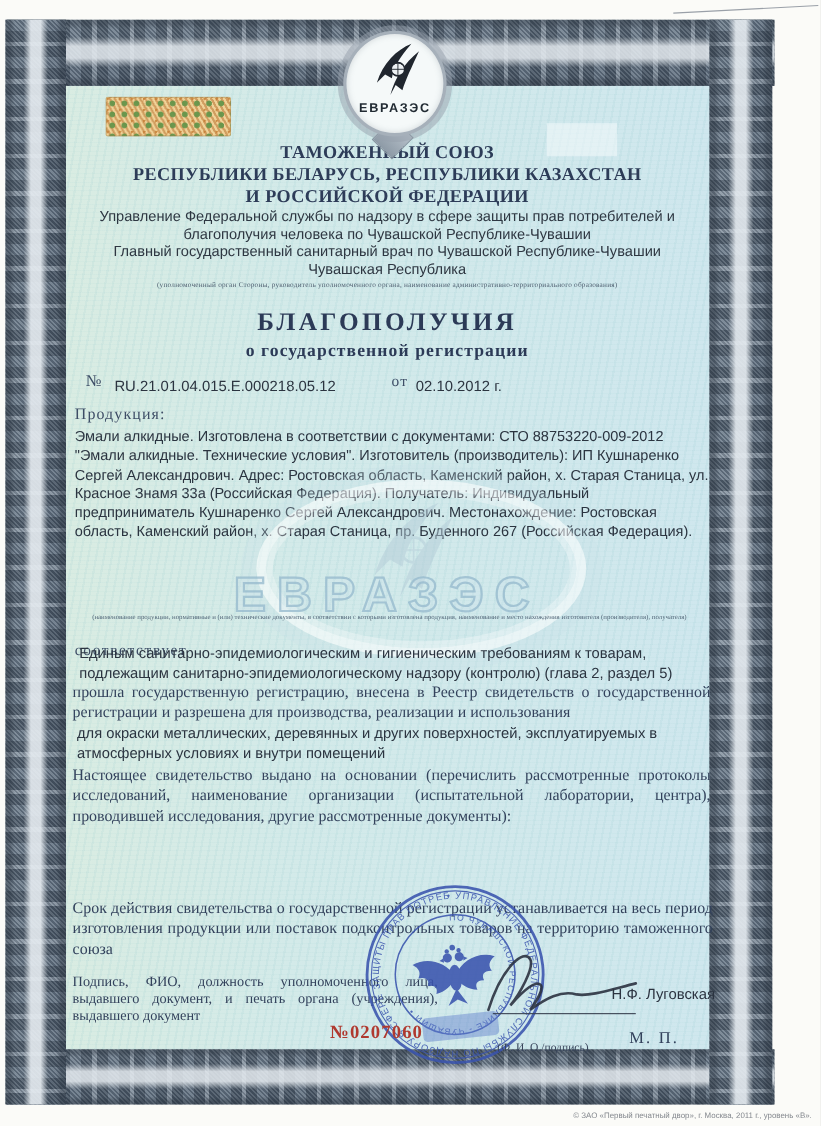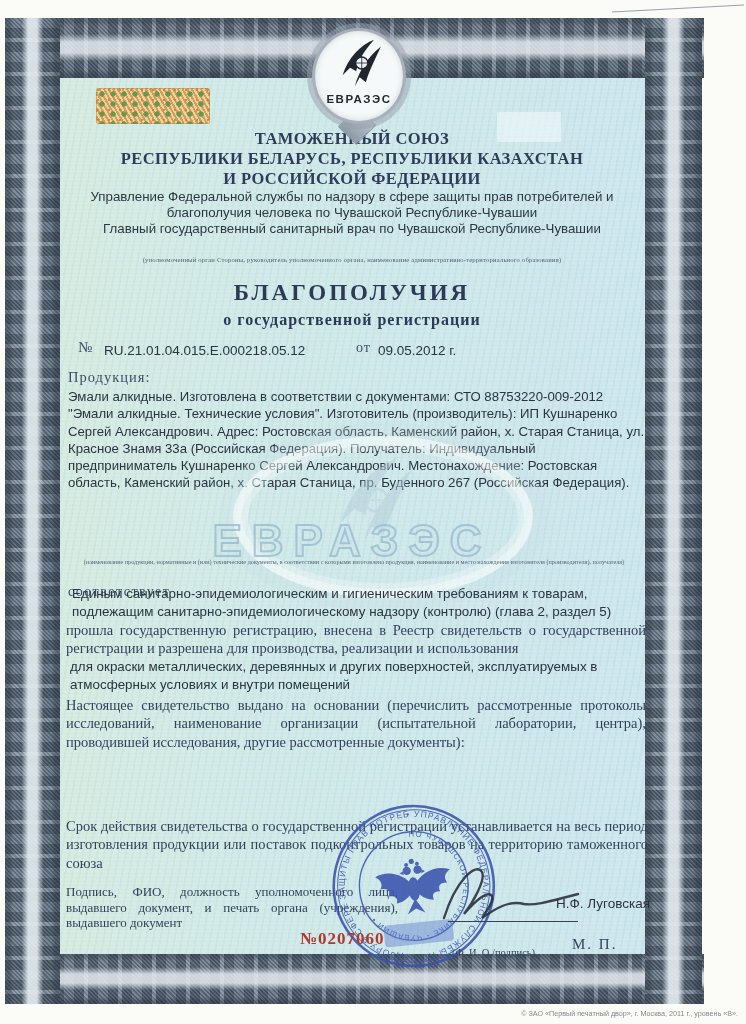--- a/index.html
+++ b/index.html
@@ -104,29 +104,30 @@
       <path d="M35,38 h18 M44,29 v18 M38,32 a9,9 0 0 1 12,0 M38,44 a9,9 0 0 0 12,0" stroke="#20262e" stroke-width="1.2" fill="none"></path>
     </svg>
     <div class="emblem-label">ЕВРАЗЭС</div>
   </div>
 
   <div class="ctr hdr" style="top:129px;">ТАМОЖЕННЫЙ СОЮЗ</div>
   <div class="ctr hdr" style="top:149px;">РЕСПУБЛИКИ БЕЛАРУСЬ, РЕСПУБЛИКИ КАЗАХСТАН</div>
   <div class="ctr hdr" style="top:169px;">И РОССИЙСКОЙ ФЕДЕРАЦИИ</div>
   <div class="ctr auth" style="top:189px;">Управление Федеральной службы по надзору в сфере защиты прав потребителей и благополучия человека по Чувашской Республике-Чувашии</div>
   <div class="ctr auth" style="top:221px;">Главный государственный санитарный врач по Чувашской Республике-Чувашии</div>
+  <div class="ctr auth" style="top:237px;">Чувашская Республика</div>
   <div class="ctr note" style="top:256px;">(уполномоченный орган Стороны, руководитель уполномоченного органа, наименование административно-территориального образования)</div>
 
   <div class="ctr title-main" style="top:280px;">БЛАГОПОЛУЧИЯ</div>
   <div class="ctr title-sub" style="top:311px;">о государственной регистрации</div>
 
   <div class="lbl-serif" style="left:78px;top:339px;font-size:15px;">№</div>
   <div class="typed" style="left:104px;top:342px;font-size:13.5px;">RU.21.01.04.015.Е.000218.05.12</div>
   <div class="lbl-serif" style="left:356px;top:340px;font-size:14px;">от</div>
-  <div class="typed" style="left:378px;top:342px;font-size:13.5px;">09.05.2012 г.</div>
+  <div class="typed" style="left:378px;top:342px;font-size:13.5px;">02.10.2012 г.</div>
 
   <div class="lbl-serif" style="left:68px;top:369px;">Продукция:</div>
   <div class="typed" style="left:68px;top:388px;width:578px;">Эмали алкидные. Изготовлена в соответствии с документами: СТО 88753220-009-2012 "Эмали алкидные. Технические условия". Изготовитель (производитель): ИП Кушнаренко Сергей Александрович. Адрес: Ростовская область, Каменский район, х. Старая Станица, ул. Красное Знамя 33а (Российская Федерация).  Получатель: Индивидуальный предприниматель Кушнаренко Сергей Александрович. Местонахождение: Ростовская область, Каменский район, х. Старая Станица, пр. Буденного 267 (Российская Федерация).</div>
 
   <div class="wm-ring"></div>
   <div class="wm-logo">
     <svg width="110" height="96" viewBox="0 0 80 76">
       <path d="M16,56 C24,30 42,12 62,4 C46,22 38,36 36,50 L27,45 Z" fill="#b4ccd8"></path>
       <path d="M34,72 C40,50 52,30 72,14 C62,36 54,52 50,66 L41,59 Z" fill="#b4ccd8"></path>
       <circle cx="44" cy="38" r="9" fill="none" stroke="#b4ccd8" stroke-width="2"></circle>

